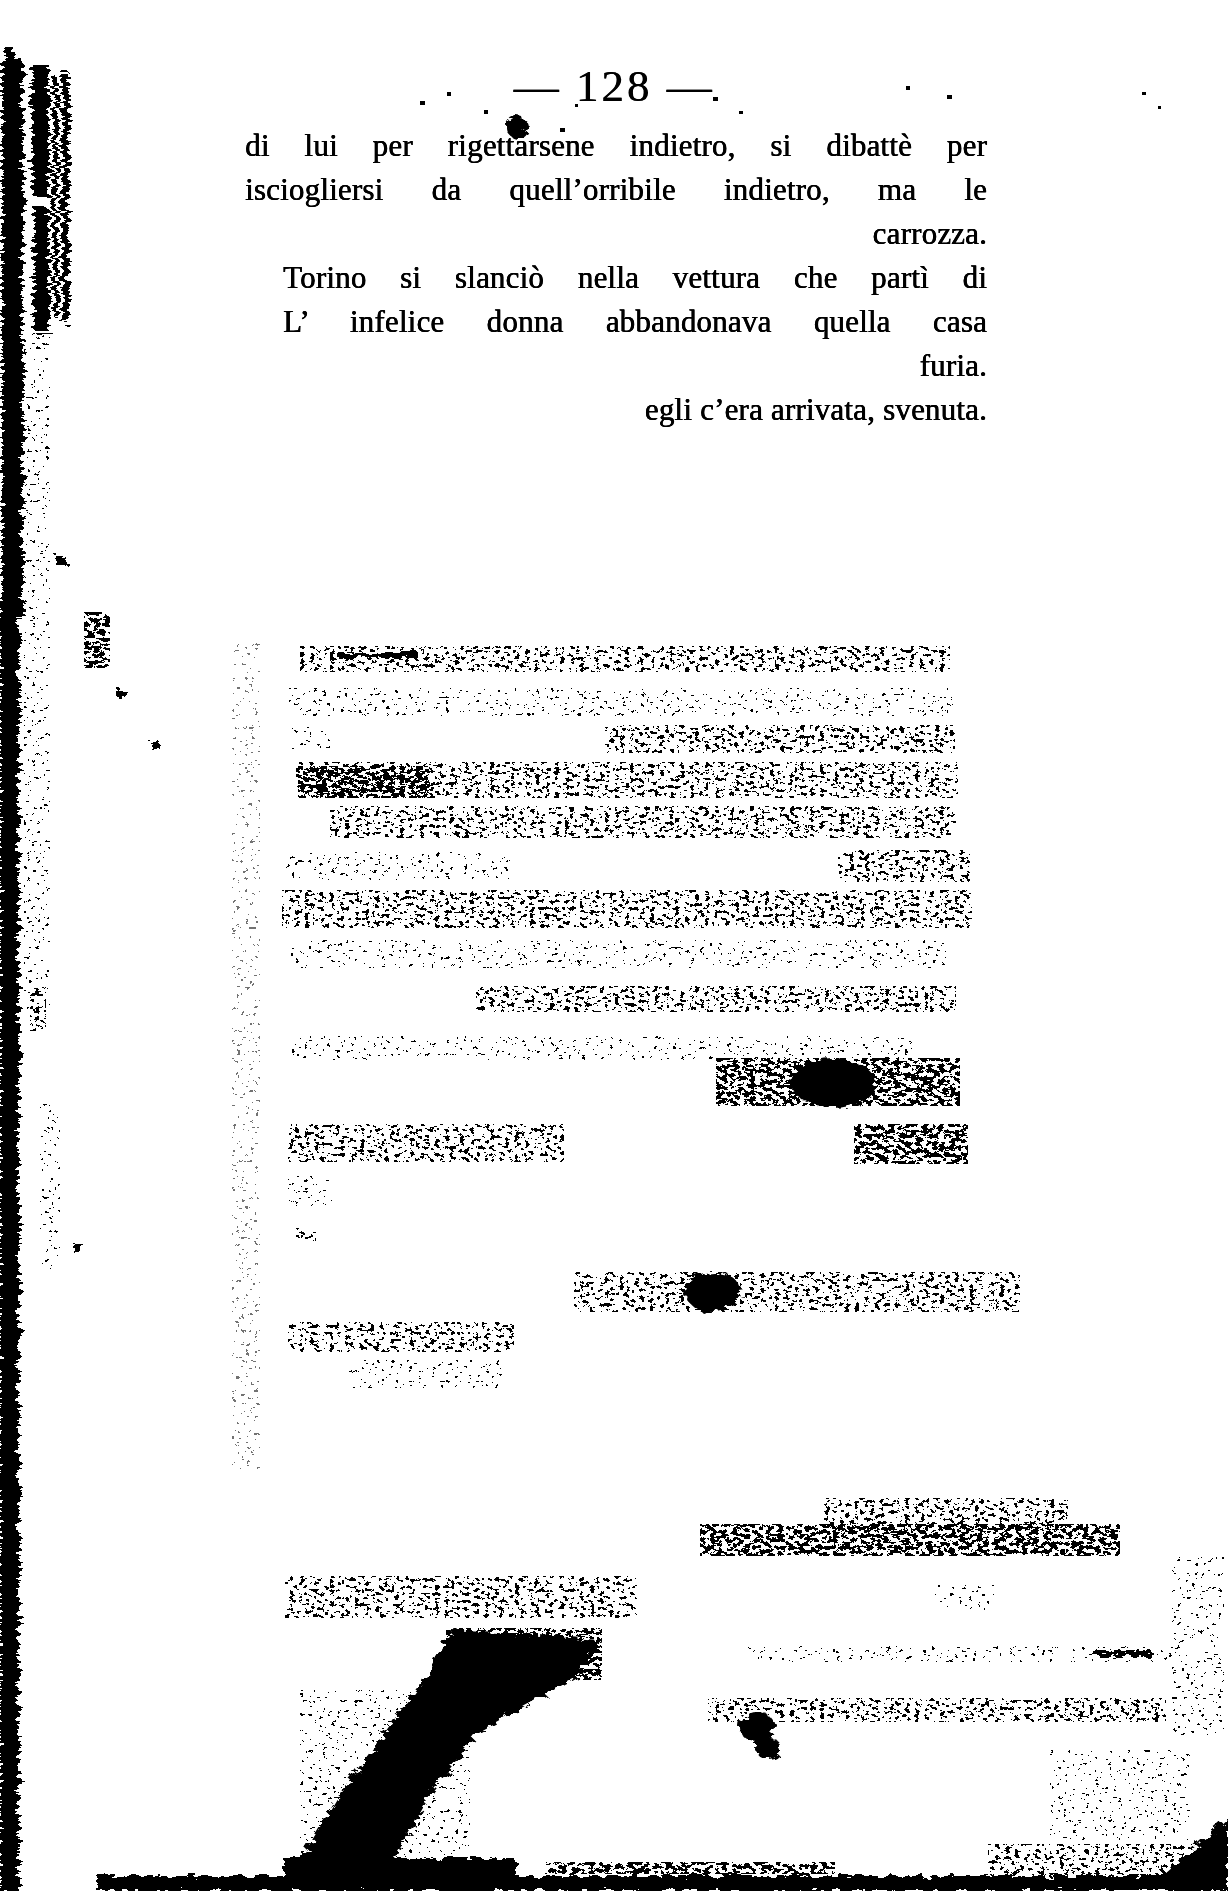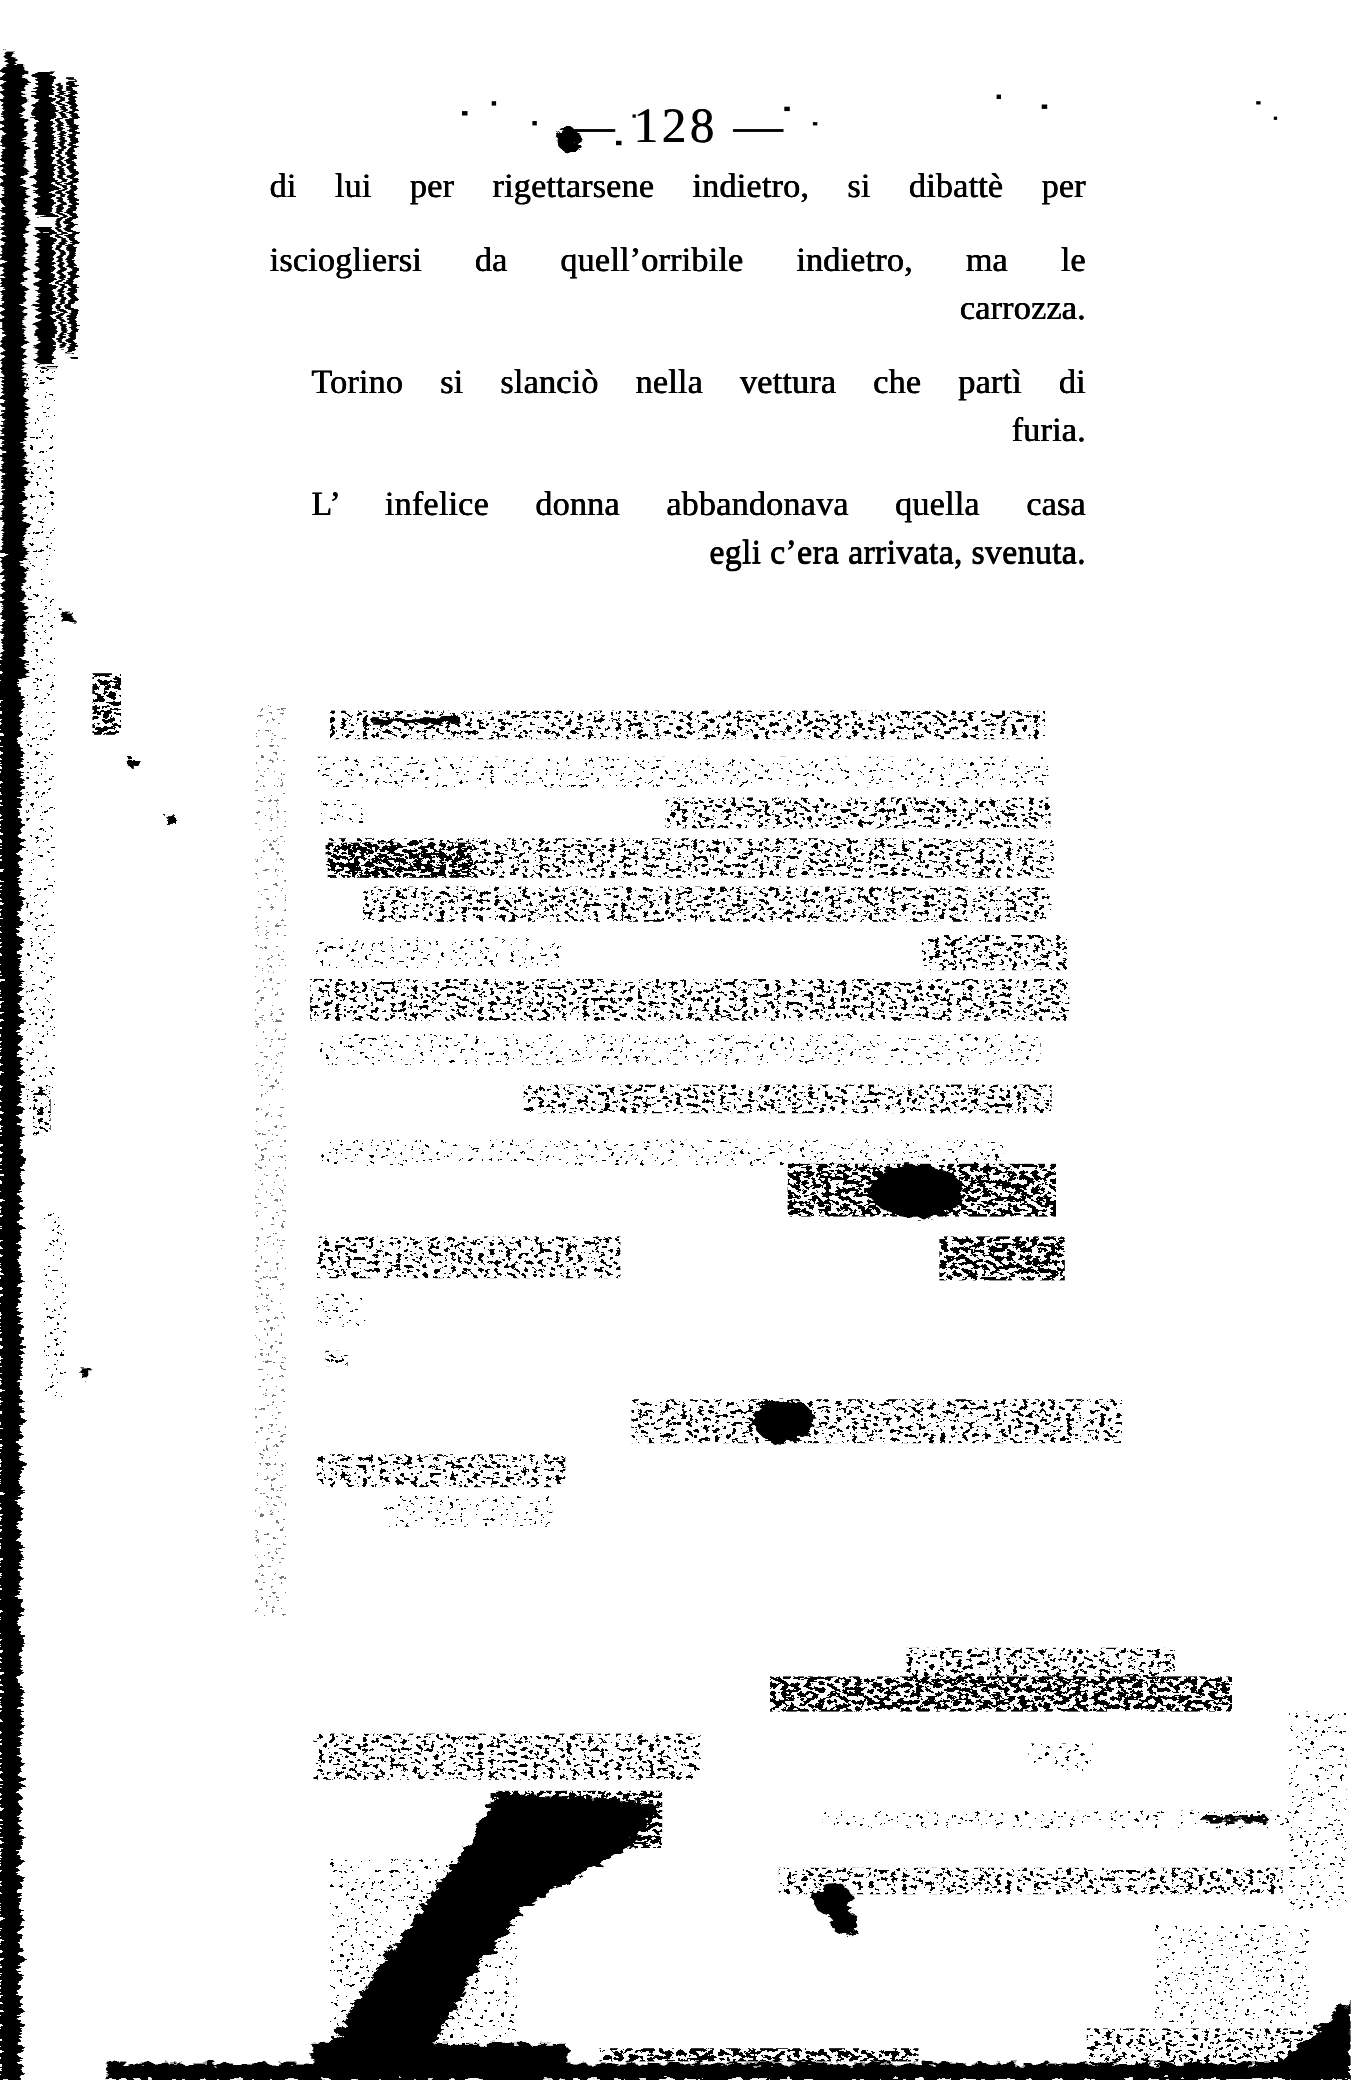--- a/index.html
+++ b/index.html
@@ -15,41 +15,39 @@
     color:#000;
     font-family:"Liberation Serif","DejaVu Serif",serif;
   }
   .noise{
     position:absolute;left:0;top:0;
     pointer-events:none;
   }
   .header{
     position:absolute;left:0;top:60px;width:100%;
     text-align:center;
-    margin-top:28px;
   }
   .pageno{
     font-size:45px;
     letter-spacing:3px;
     text-shadow:0.6px 0 #000;
   }
   .textblock{
     position:absolute;
     left:245px;top:124px;width:742px;
     font-size:31px;
     line-height:44px;
     letter-spacing:0.2px;
     text-shadow:0.5px 0 #000, 0 0.3px #000;
   }
   .line{text-align:right;}
   .line.j{
     text-align:justify;
     text-align-last:justify;
     text-justify:inter-word;
-    margin-top:23px;
   }
   .line.ind{padding-left:38px;}
 </style>
 </head>
 <body>
 
 <div class="page">
 
   <svg class="noise" width="1228" height="1891" viewBox="0 0 1228 1891">
     <defs>
@@ -182,18 +180,18 @@
 
   <div class="header">
     <span class="pageno">— 128 —</span>
   </div>
 
   <div class="textblock">
       <div class="line j">di lui per rigettarsene indietro, si dibattè per</div>
       <div class="line j">isciogliersi da quell’orribile indietro, ma le</div>
       <div class="line">carrozza.</div>
       <div class="line j ind">Torino si slanciò nella vettura che partì di</div>
+      <div class="line j ind">L’ infelice donna abbandonava quella casa</div>
       <div class="line">furia.</div>
-      <div class="line j ind">L’ infelice donna abbandonava quella casa</div>
       <div class="line">egli c’era arrivata, svenuta.</div>
     </div>
 
 </div>
 
 </body></html>

